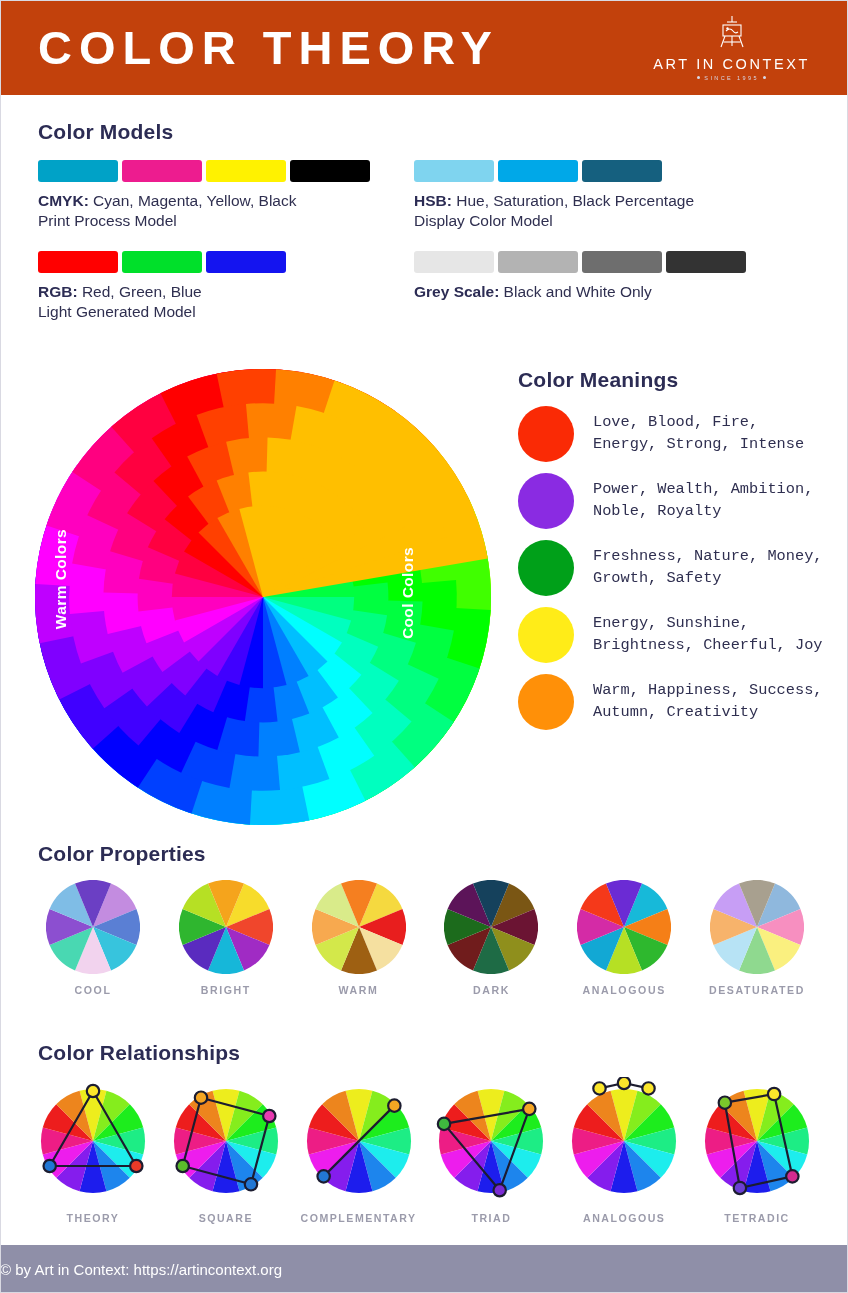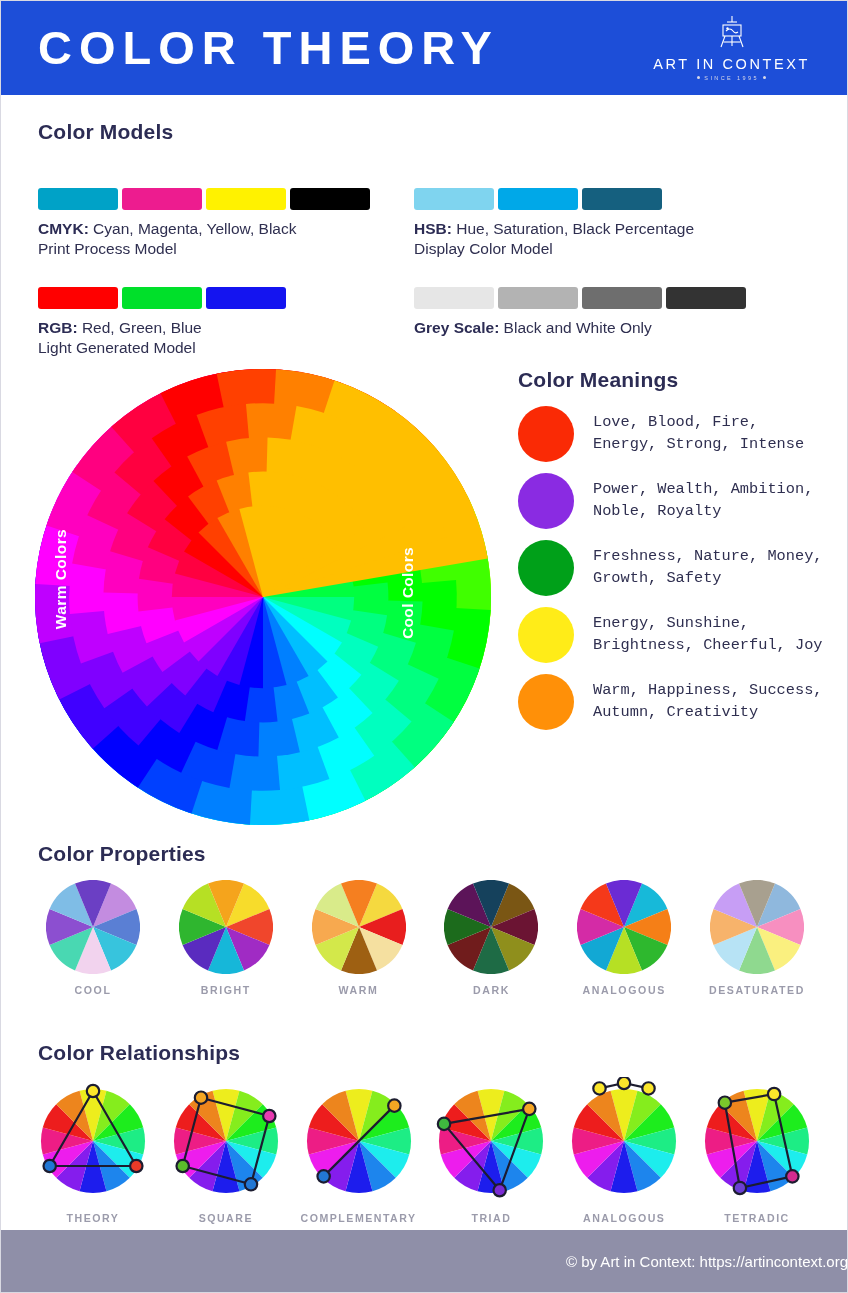--- a/index.html
+++ b/index.html
@@ -9,21 +9,21 @@
     background: #ffffff;
     font-family: "Liberation Sans", "DejaVu Sans", sans-serif;
     overflow: hidden;
     position: relative;
   }
   .page { width: 848px; height: 1293px; position: relative; background:#fff; }
 
   
   .header {
     height: 95px; width: 100%;
-    background: #1d4ed8;
+    background: #c2410c;
     display: flex; align-items: center; justify-content: space-between;
     padding: 0 30px 0 38px;
     position: relative;
   }
   .header-title {
     color: #ffffff;
     font-size: 47px;
     font-weight: bold;
     letter-spacing: 7px;
     line-height: 1;
@@ -46,21 +46,21 @@
   .models { position:absolute; top:120px; left:0; width:848px; }
   .models .sec-title { margin-left: 38px; }
   .models-grid { display:flex; margin-top:16px; }
   .models-col { width: 400px; }
   .models-col.left { padding-left: 38px; }
   .models-col.right { padding-left: 14px; }
   .swatch-row { display:flex; gap: 4px; }
   .swatch { height: 22px; border-radius: 3px; }
   .model-desc { margin-top: 9px; font-size: 15.5px; color: #2f2f50; line-height: 1.30; }
   .model-desc b { font-weight: bold; color:#2c2c54; }
-  .model-block { margin-bottom: 20px; margin-top: 28px; }
+  .model-block { margin-bottom: 20px; }
 
   
   .wheel-area { position:absolute; top:352px; left:18px; width:490px; height:490px; }
   .wheel-label {
     position:absolute; color:#ffffff; font-size:15.5px; font-weight:bold;
     letter-spacing:0.4px;
     transform-origin: center center;
     white-space: nowrap;
   }
   .wheel-label.warm { left: -7px; top: 218px; transform: rotate(-90deg); }
@@ -88,23 +88,23 @@
   .relationships .sec-title { margin-left: 38px; }
   .rel-grid { display:flex; justify-content:space-between; padding: 12px 32px 0 34px; }
   .rel-item { width: 118px; display:flex; flex-direction:column; align-items:center; }
   .rel-label {
     margin-top: 7px; font-size: 10.6px; color:#9b9bab; font-weight:bold;
     letter-spacing: 1.5px;
   }
 
   
   .footer {
-    position:absolute; bottom:0; left:0; width:848px; height:63px;
+    position:absolute; bottom:0; left:0; width:848px; height:48px;
     background: #8f8fa8;
-    display:flex; align-items:center; justify-content:flex-end;
+    display:flex; align-items:center; justify-content:flex-start;
   }
   .footer-text { color:#ffffff; font-size:15px; }
   .page-border { position:absolute; inset:0; border:1px solid #d9d9e2; pointer-events:none; }
 </style>
 </head>
 <body>
 
 <div class="page">
 
   <div class="header">

